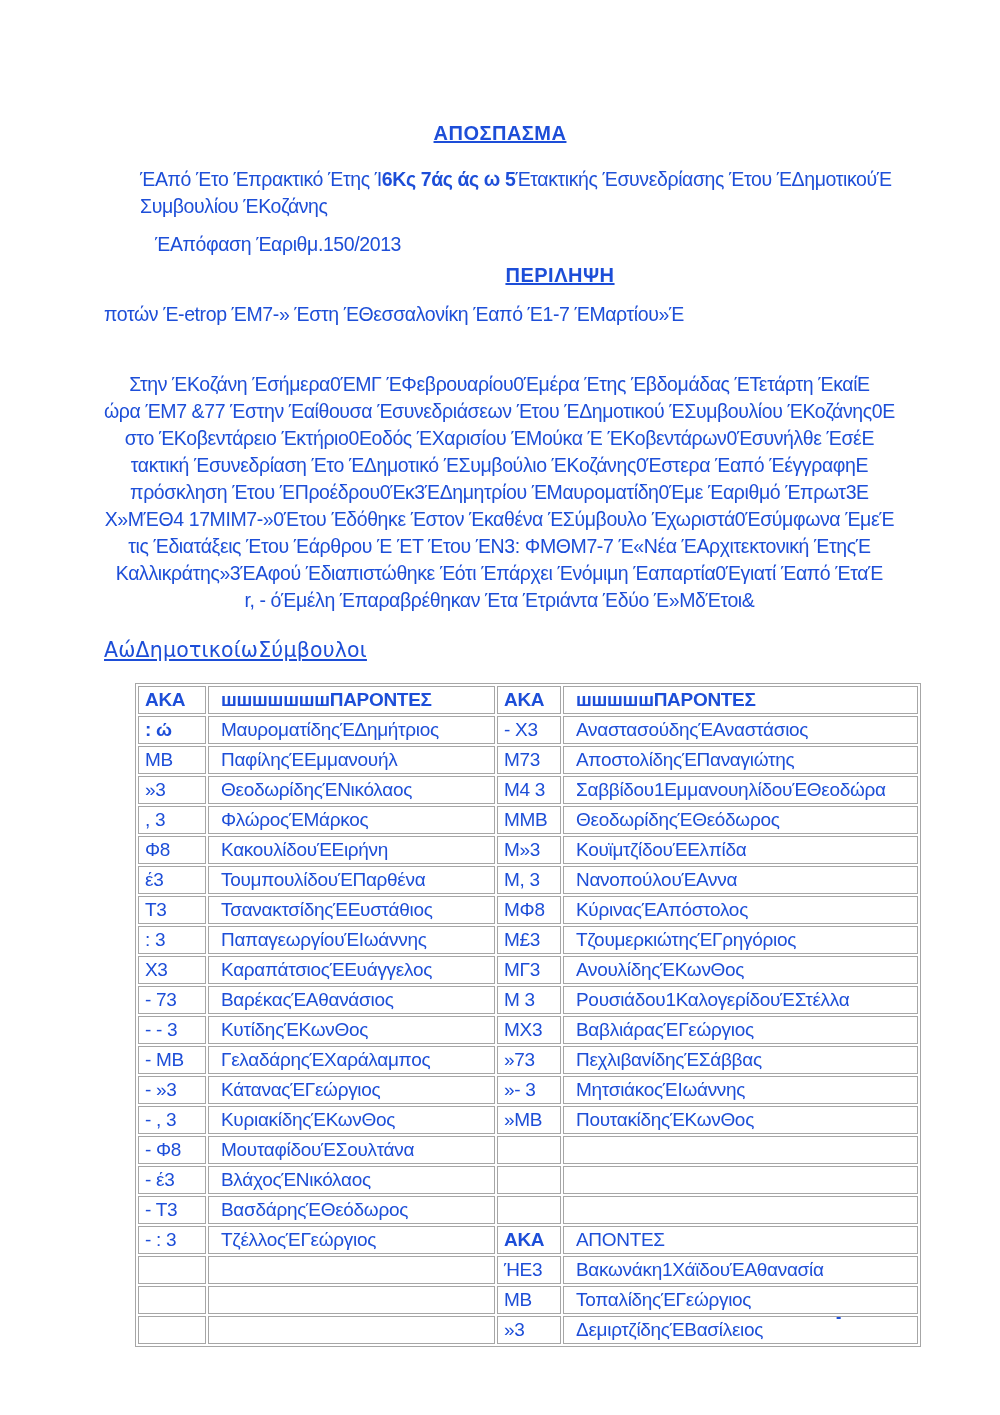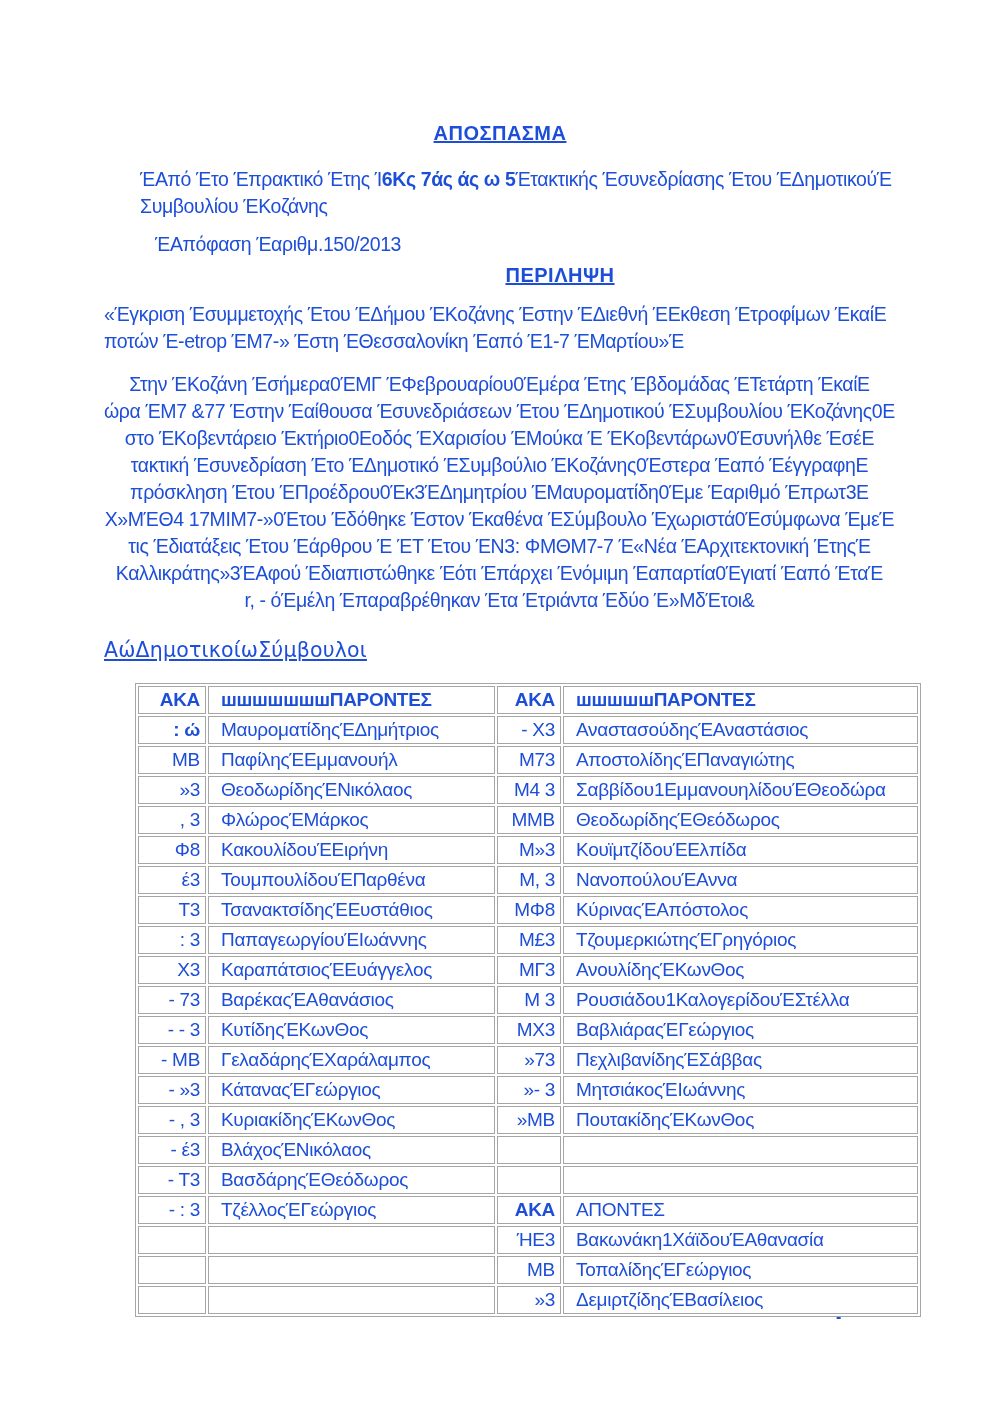--- a/index.html
+++ b/index.html
@@ -19,21 +19,21 @@
     font-size:20.5px;letter-spacing:0.2px;white-space:nowrap;text-decoration:underline;
   }
   table.council{
     position:absolute;border-collapse:separate;border-spacing:2px;
     background:#ffffff;border:1px solid #a6a6a6;table-layout:fixed;
   }
   table.council td{
     border:1px solid #a6a6a6;height:26px;line-height:26px;
     font-size:19px;letter-spacing:-0.3px;padding:0 6px;overflow:hidden;white-space:nowrap;
   }
-  table.council td.num{text-align:right;padding-right:5px;}
+  table.council td.num{padding-right:5px;}
   table.council td.name{text-align:left;padding-left:12px;}
   table.council td.b{font-weight:bold;}
   .pagedash{position:absolute;font-weight:bold;font-size:16px;}
 </style>
 </head>
 <body>
 
 <div class="page">
 
   <div class="center-head" style="left:100px;top:122px;width:800px;">ΑΠΟΣΠΑΣΜΑ</div>
@@ -41,21 +41,20 @@
   <div class="para" style="left:104px;top:166px;margin-left:36px;">
     <div><span>ΈΑπό Έτο Έπρακτικό Έτης Ί</span><b>6Κς 7άς άς ω 5</b><span>Έτακτικής Έσυνεδρίασης Έτου ΈΔημοτικούΈ</span></div>
     <div>Συμβουλίου ΈΚοζάνης</div>
   </div>
 
   <div class="decision" style="left:107px;top:233px;margin-left:48px;">ΈΑπόφαση Έαριθμ.150/2013</div>
 
   <div class="center-head" style="left:160px;top:264px;width:800px;">ΠΕΡΙΛΗΨΗ</div>
 
   <div class="para" style="left:104px;top:301px;">
-      <div>«Έγκριση Έσυμμετοχής Έτου ΈΔήμου ΈΚοζάνης Έστην ΈΔιεθνή ΈΕκθεση Έτροφίμων ΈκαίΕ</div>
       <div>ποτών Έ-etrop ΈΜ7-» Έστη ΈΘεσσαλονίκη Έαπό Έ1-7 ΈΜαρτίου»Έ</div>
     </div>
 
   <div class="para" style="left:104px;top:371px;text-align:center;">
       <div>Στην ΈΚοζάνη Έσήμερα0ΈΜΓ ΈΦεβρουαρίου0Έμέρα Έτης Έβδομάδας ΈΤετάρτη ΈκαίΕ</div>
       <div>ώρα ΈΜ7 &amp;77 Έστην Έαίθουσα Έσυνεδριάσεων Έτου ΈΔημοτικού ΈΣυμβουλίου ΈΚοζάνης0Ε</div>
       <div>στο ΈΚοβεντάρειο Έκτήριο0Εοδός ΈΧαρισίου ΈΜούκα Έ ΈΚοβεντάρων0Έσυνήλθε ΈσέΕ</div>
       <div>τακτική Έσυνεδρίαση Έτο ΈΔημοτικό ΈΣυμβούλιο ΈΚοζάνης0Έστερα Έαπό ΈέγγραφηΕ</div>
       <div>πρόσκληση Έτου ΈΠροέδρου0Έκ3ΈΔημητρίου ΈΜαυροματίδη0Έμε Έαριθμό Έπρωτ3Ε</div>
       <div>Χ»ΜΈΘ4 17ΜΙΜ7-»0Έτου Έδόθηκε Έστον Έκαθένα ΈΣύμβουλο Έχωριστά0Έσύμφωνα ΈμεΈ</div>
@@ -158,20 +157,26 @@
           <td class="num">»- 3</td>
           <td class="name">ΜητσιάκοςΈΙωάννης</td>
         </tr>
         <tr>
           <td class="num">- , 3</td>
           <td class="name">ΚυριακίδηςΈΚωνΘος</td>
           <td class="num">»ΜΒ</td>
           <td class="name">ΠουτακίδηςΈΚωνΘος</td>
         </tr>
         <tr>
+          <td class="num">- Φ8</td>
+          <td class="name">ΜουταφίδουΈΣουλτάνα</td>
+          <td class="num"></td>
+          <td class="name"></td>
+        </tr>
+        <tr>
           <td class="num">- έ3</td>
           <td class="name">ΒλάχοςΈΝικόλαος</td>
           <td class="num"></td>
           <td class="name"></td>
         </tr>
         <tr>
           <td class="num">- Τ3</td>
           <td class="name">ΒασδάρηςΈΘεόδωρος</td>
           <td class="num"></td>
           <td class="name"></td>

